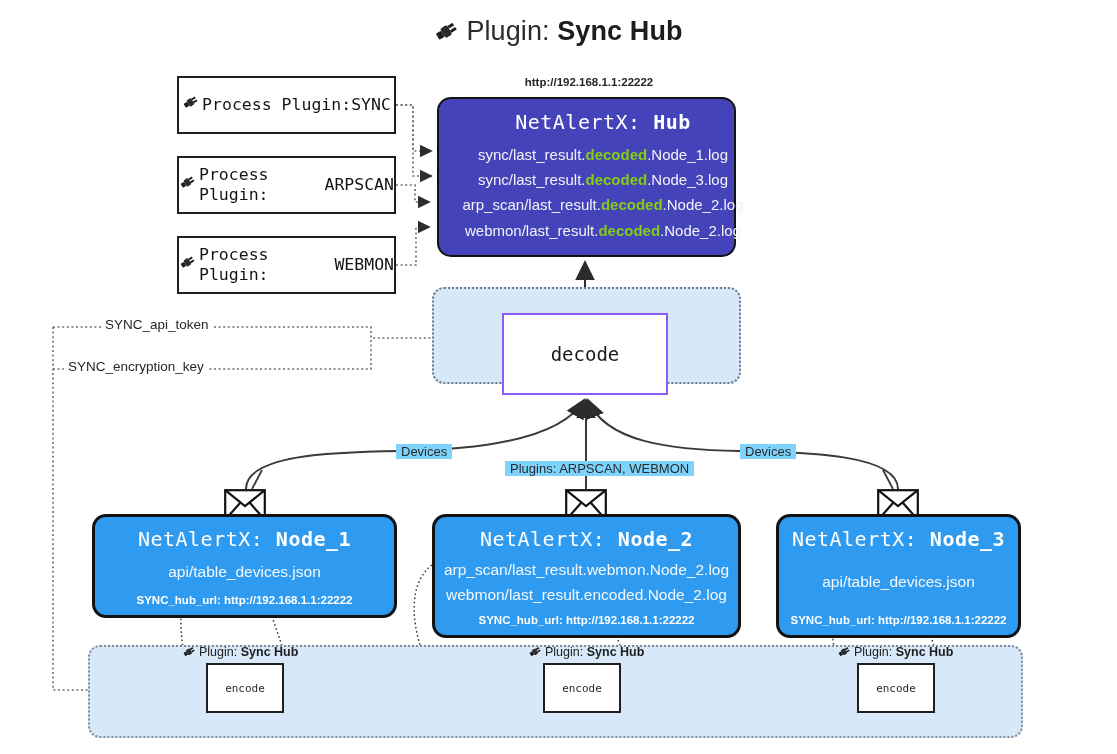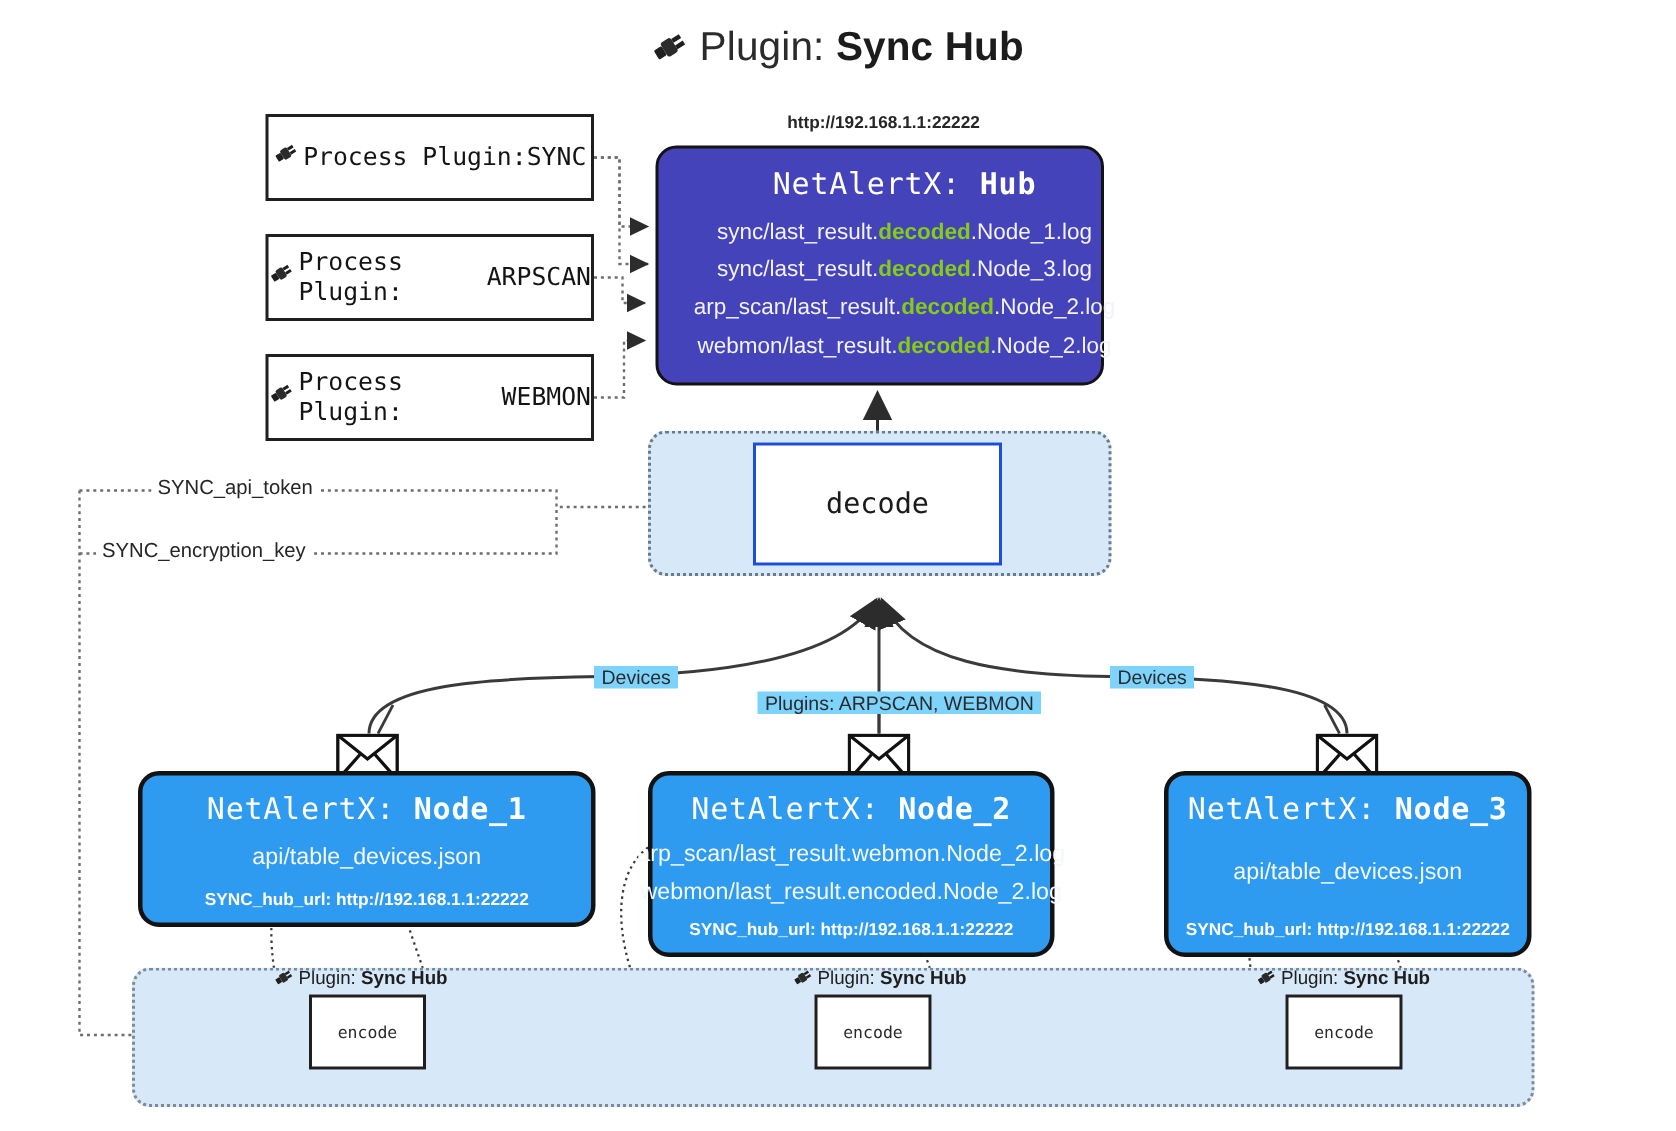--- a/index.html
+++ b/index.html
@@ -76,23 +76,23 @@
 
   
   .decode-wrap {
     position: absolute; left: 432px; top: 287px;
     width: 309px; height: 97px;
     background: #d7e9f8;
     border: 2px dotted #6a7a88;
     border-radius: 12px;
   }
   .decode-box {
-    position: absolute; left: 502px; top: 295px;
+    position: absolute; left: 502px; top: 313px;
     width: 166px; height: 82px;
-    background: #ffffff; border: 2px solid #1d4ed8;
+    background: #ffffff; border: 2px solid #8b5cf6;
     display:flex; align-items:center; justify-content:center;
     font-family: "DejaVu Sans Mono","Liberation Mono", monospace;
     font-size: 19px; color: #1a1a1a;
   }
 
   
   .tok {
     position: absolute; font-size: 13.5px; color: #262626;
     background: #ffffff; padding: 0 4px; white-space: nowrap;
   }
@@ -126,21 +126,21 @@
   .node-lines {
     flex: 1; display:flex; flex-direction:column; align-items:center; justify-content:center;
     width: 100%;
   }
   .node-line { font-size: 15.5px; line-height: 1.55; color: #f4f8fc; white-space: nowrap; }
   .node-foot {
     font-size: 11.5px; font-weight: bold; color: #ffffff;
     margin-bottom: 9px; white-space: nowrap;
   }
   .n1 { left: 92px; top: 514px; width: 305px; height: 104px; }
-  .n2 { left: 432px; top: 514px; width: 271px; height: 124px; }
+  .n2 { left: 432px; top: 514px; width: 309px; height: 124px; }
   .n3 { left: 776px; top: 514px; width: 245px; height: 124px; }
 
   
   .env { position: absolute; width: 42px; height: 32px; }
   .e1 { left: 224px; top: 489px; }
   .e2 { left: 565px; top: 489px; }
   .e3 { left: 877px; top: 489px; }
 
   
   .bottom-wrap {

